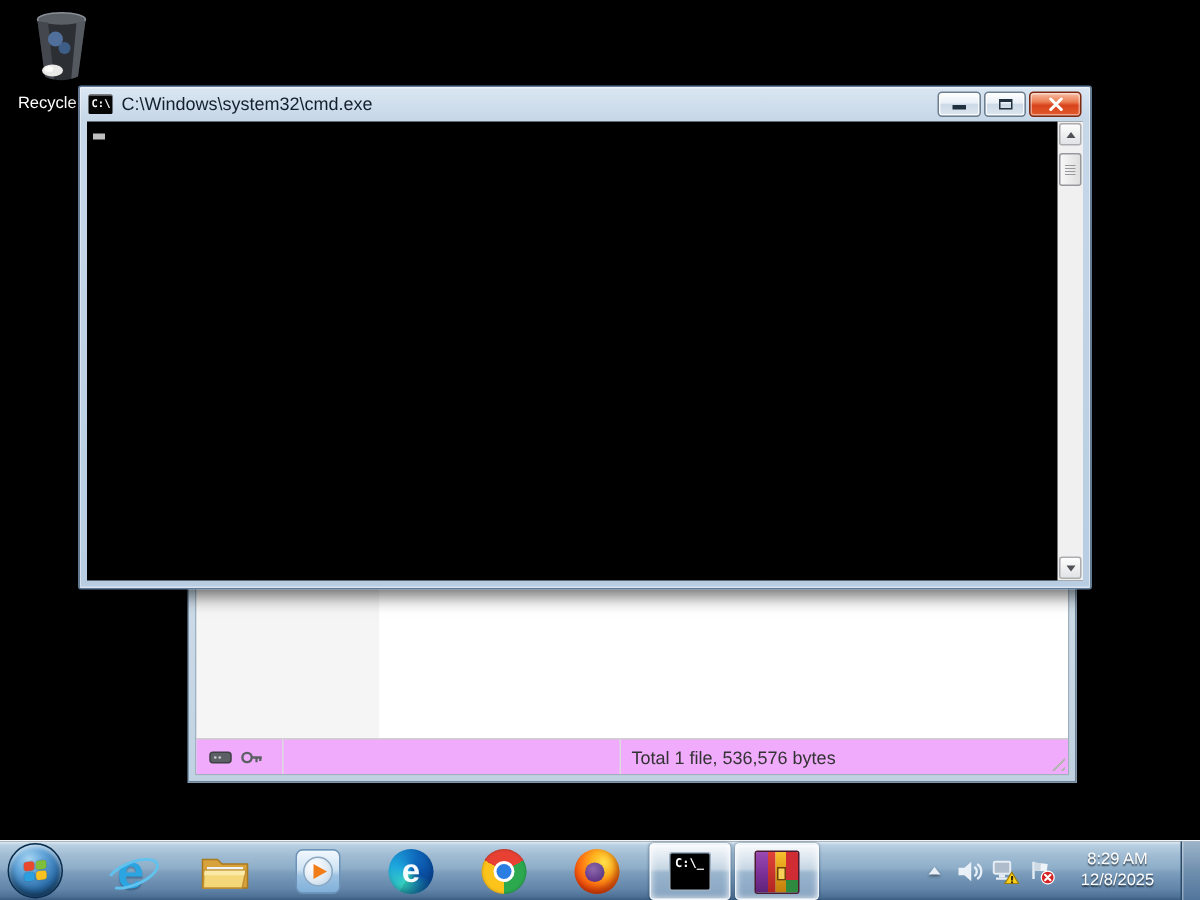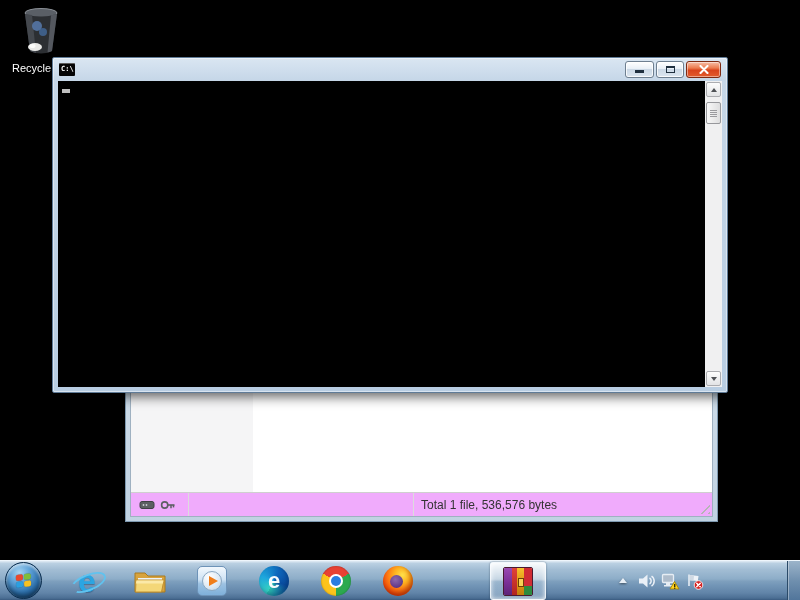--- a/index.html
+++ b/index.html
@@ -172,20 +172,21 @@
       <div class="ar-status-mid"></div>
       <div class="ar-status-text">Total 1 file, 536,576 bytes</div>
       <div class="ar-grip"></div>
     </div>
   </div>
 </div>
 
 <div id="cmd-window">
   <div class="cmd-titlebar">
     <div class="cmd-title-icon">C:\</div>
+    <div class="cmd-title-text">C:\Windows\system32\cmd.exe</div>
     <div class="cmd-controls">
       <div class="wbtn wbtn-min">
         <span class="glyph-min"></span>
       </div>
       <div class="wbtn wbtn-max">
         <span class="glyph-max"></span>
       </div>
       <div class="wbtn wbtn-close">
         <svg width="10" height="9" viewBox="0 0 10 9">
           <path d="M1.5,1 L8.5,8 M8.5,1 L1.5,8" stroke="#ffffff" stroke-width="2.1" stroke-linecap="round"></path>
@@ -258,20 +259,23 @@
         <div class="chrome-core"></div>
     </div>
   </div>
 
   <div class="tb-btn" style="left:371px;">
     <div class="firefox-icon">
       <div class="firefox-globe"></div>
     </div>
   </div>
 
+  <div class="tb-btn active" style="left:433px;">
+    <div class="cmdicon">C:\_</div>
+  </div>
 
   <div class="tb-btn active" style="left:490px;width:56px;">
     <div class="winrar-icon">
       <div class="wr-b1"></div>
         <div class="wr-b2"></div>
       <div class="wr-belt">
           <div class="wr-buckle"></div>
         </div>
       <div class="wr-b3"></div>
     </div>
@@ -295,15 +299,19 @@
   </svg>
 
   <svg class="tray-ico" style="left:686px;" width="18" height="17" viewBox="0 0 18 17">
     <line x1="3" y1="1.5" x2="3" y2="13" stroke="#e6edf4" stroke-width="1.6"></line>
     <path d="M3.8,2 L12.5,3 L11.8,8 L3.8,7.3 Z" fill="#eef3f8"></path>
     <path d="M3.8,2 L8,2.5 L7.6,7.6 L3.8,7.3 Z" fill="#cfd9e3"></path>
     <circle cx="12.5" cy="12" r="4.3" fill="#d62222" stroke="#fff" stroke-width="0.8"></circle>
     <path d="M10.7,10.2 L14.3,13.8 M14.3,10.2 L10.7,13.8" stroke="#fff" stroke-width="1.4" stroke-linecap="round"></path>
   </svg>
 
+  <div class="clock">
+    <div>8:29 AM</div>
+    <div>12/8/2025</div>
+  </div>
 
   <div class="show-desktop"></div>
 </div>
 
 </body></html>

